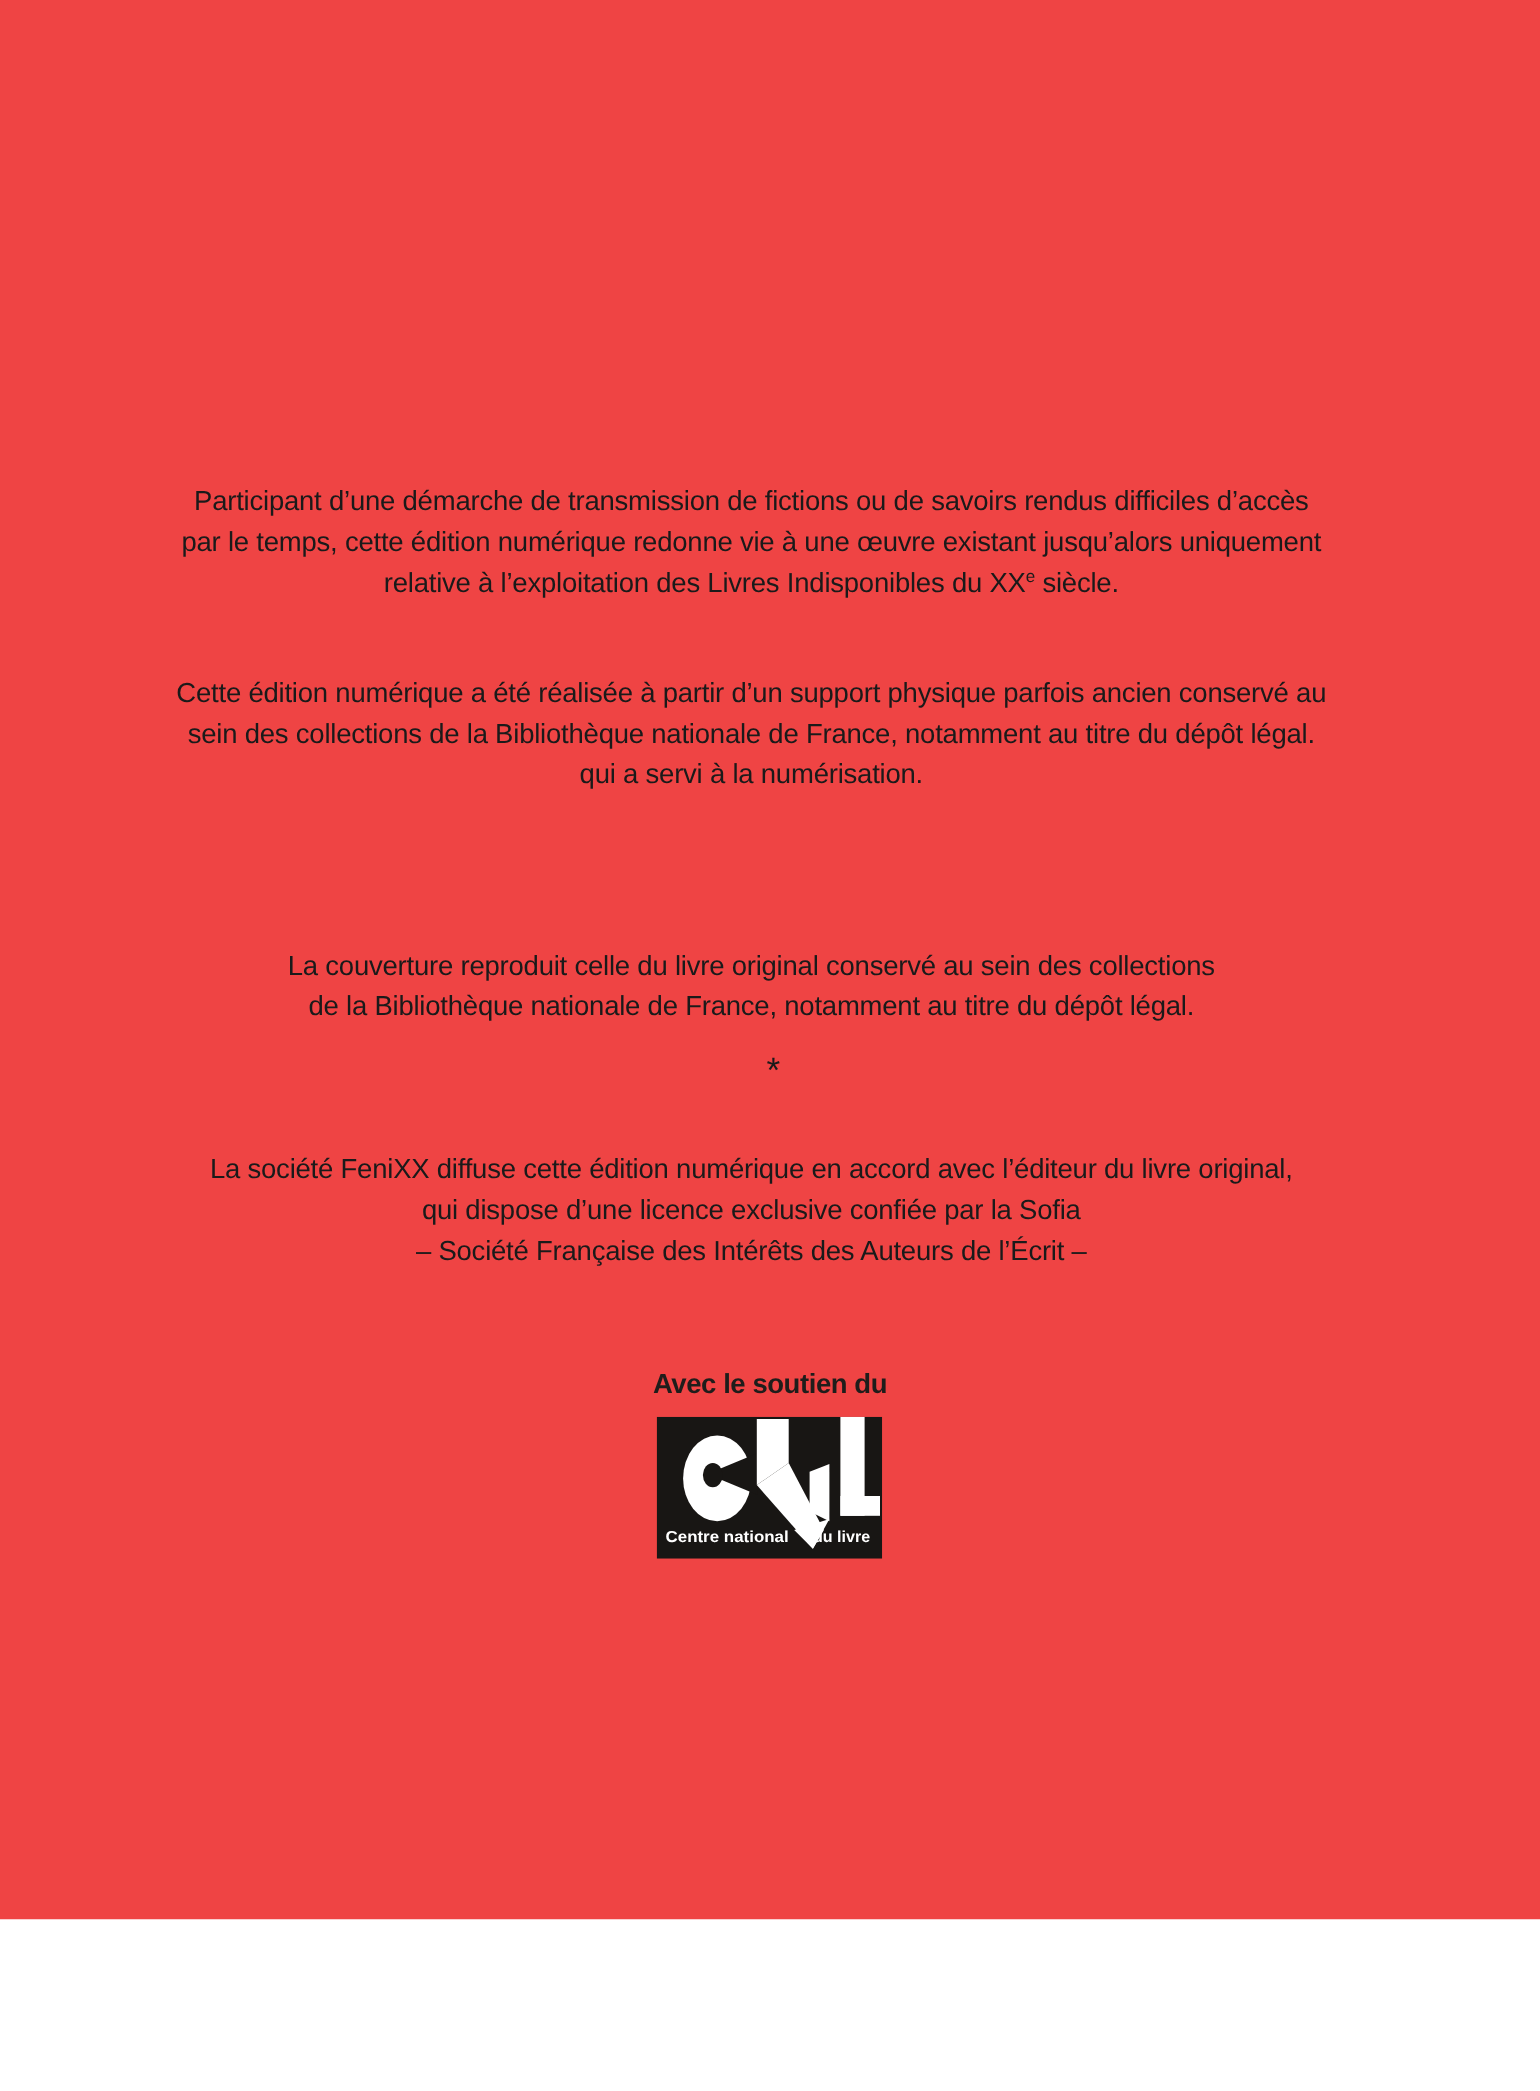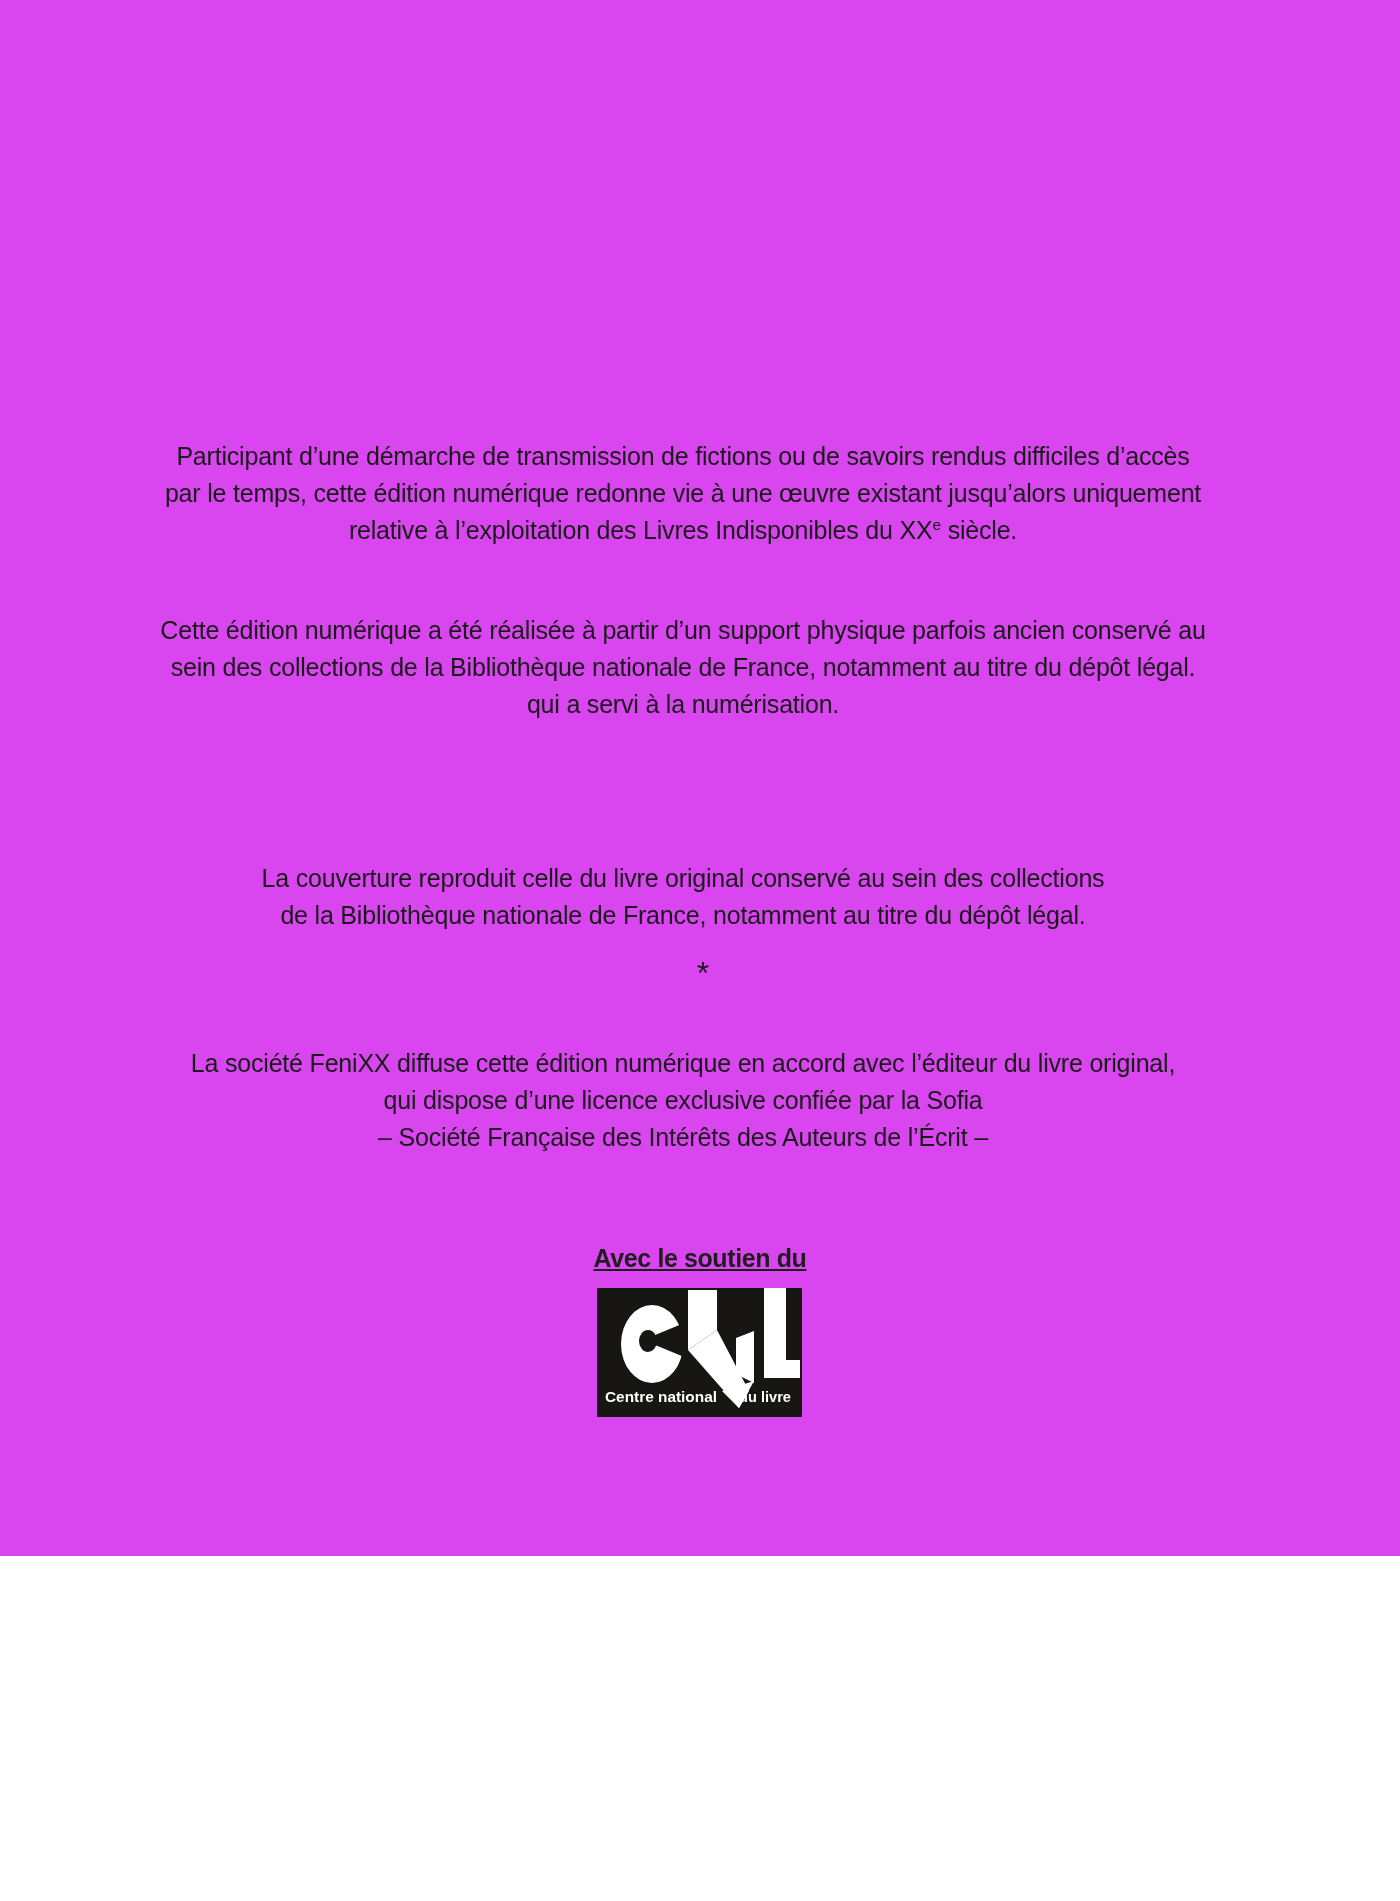--- a/index.html
+++ b/index.html
@@ -1,20 +1,20 @@
 <!DOCTYPE html>
 <html lang="fr"><head>
 <meta charset="utf-8">
 <style>
   html, body { margin: 0; padding: 0; background: #ffffff; }
   .page {
     position: relative;
     width: 1400px;
-    height: 1556px;
-    background: #d946ef;
+    height: 1745px;
+    background: #ef4444;
     font-family: "Liberation Sans", "DejaVu Sans", sans-serif;
     color: #1a1a1a;
     overflow: hidden;
   }
   .textcol {
     position: absolute;
     left: 83px;
     width: 1200px;
     text-align: center;
     font-size: 25px;
@@ -40,21 +40,20 @@
   .soutien {
     position: absolute;
     top: 1244px;
     left: 560px;
     width: 280px;
     text-align: center;
     font-size: 25px;
     font-weight: 600;
     letter-spacing: -0.4px;
     color: #1f1d1b;
-    text-decoration: underline;
   }
   .cnl {
     position: absolute;
     top: 1288px;
     left: 597px;
     width: 205px;
     height: 129px;
   }
   .cnl svg { display: block; width: 205px; height: 129px; }
 </style>

